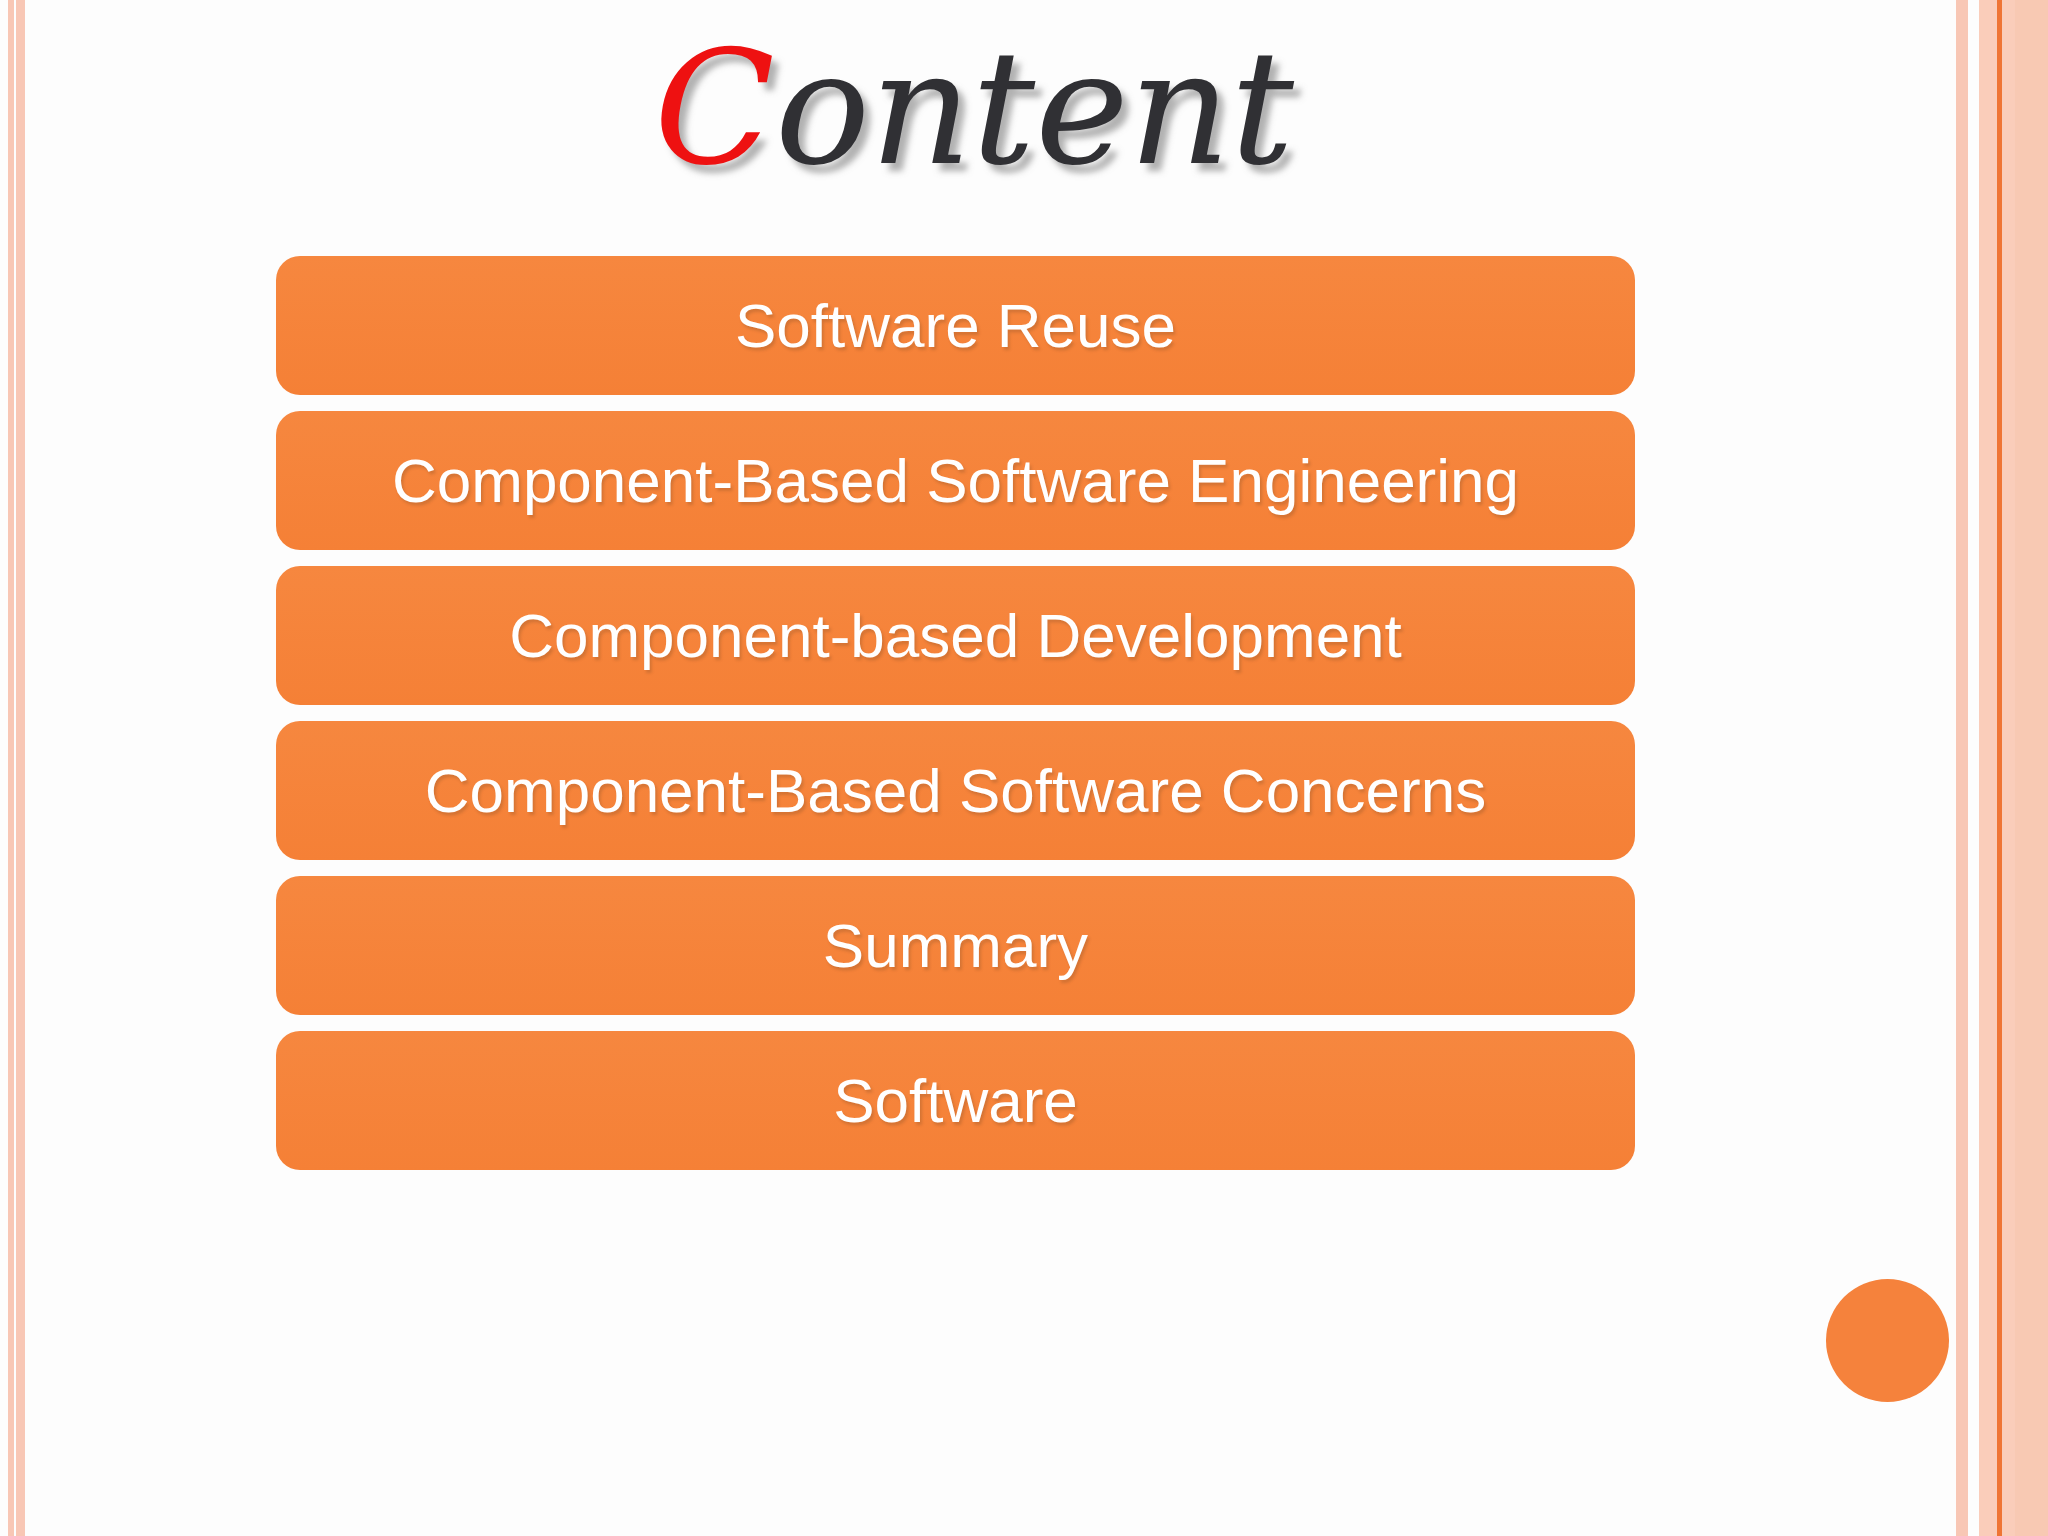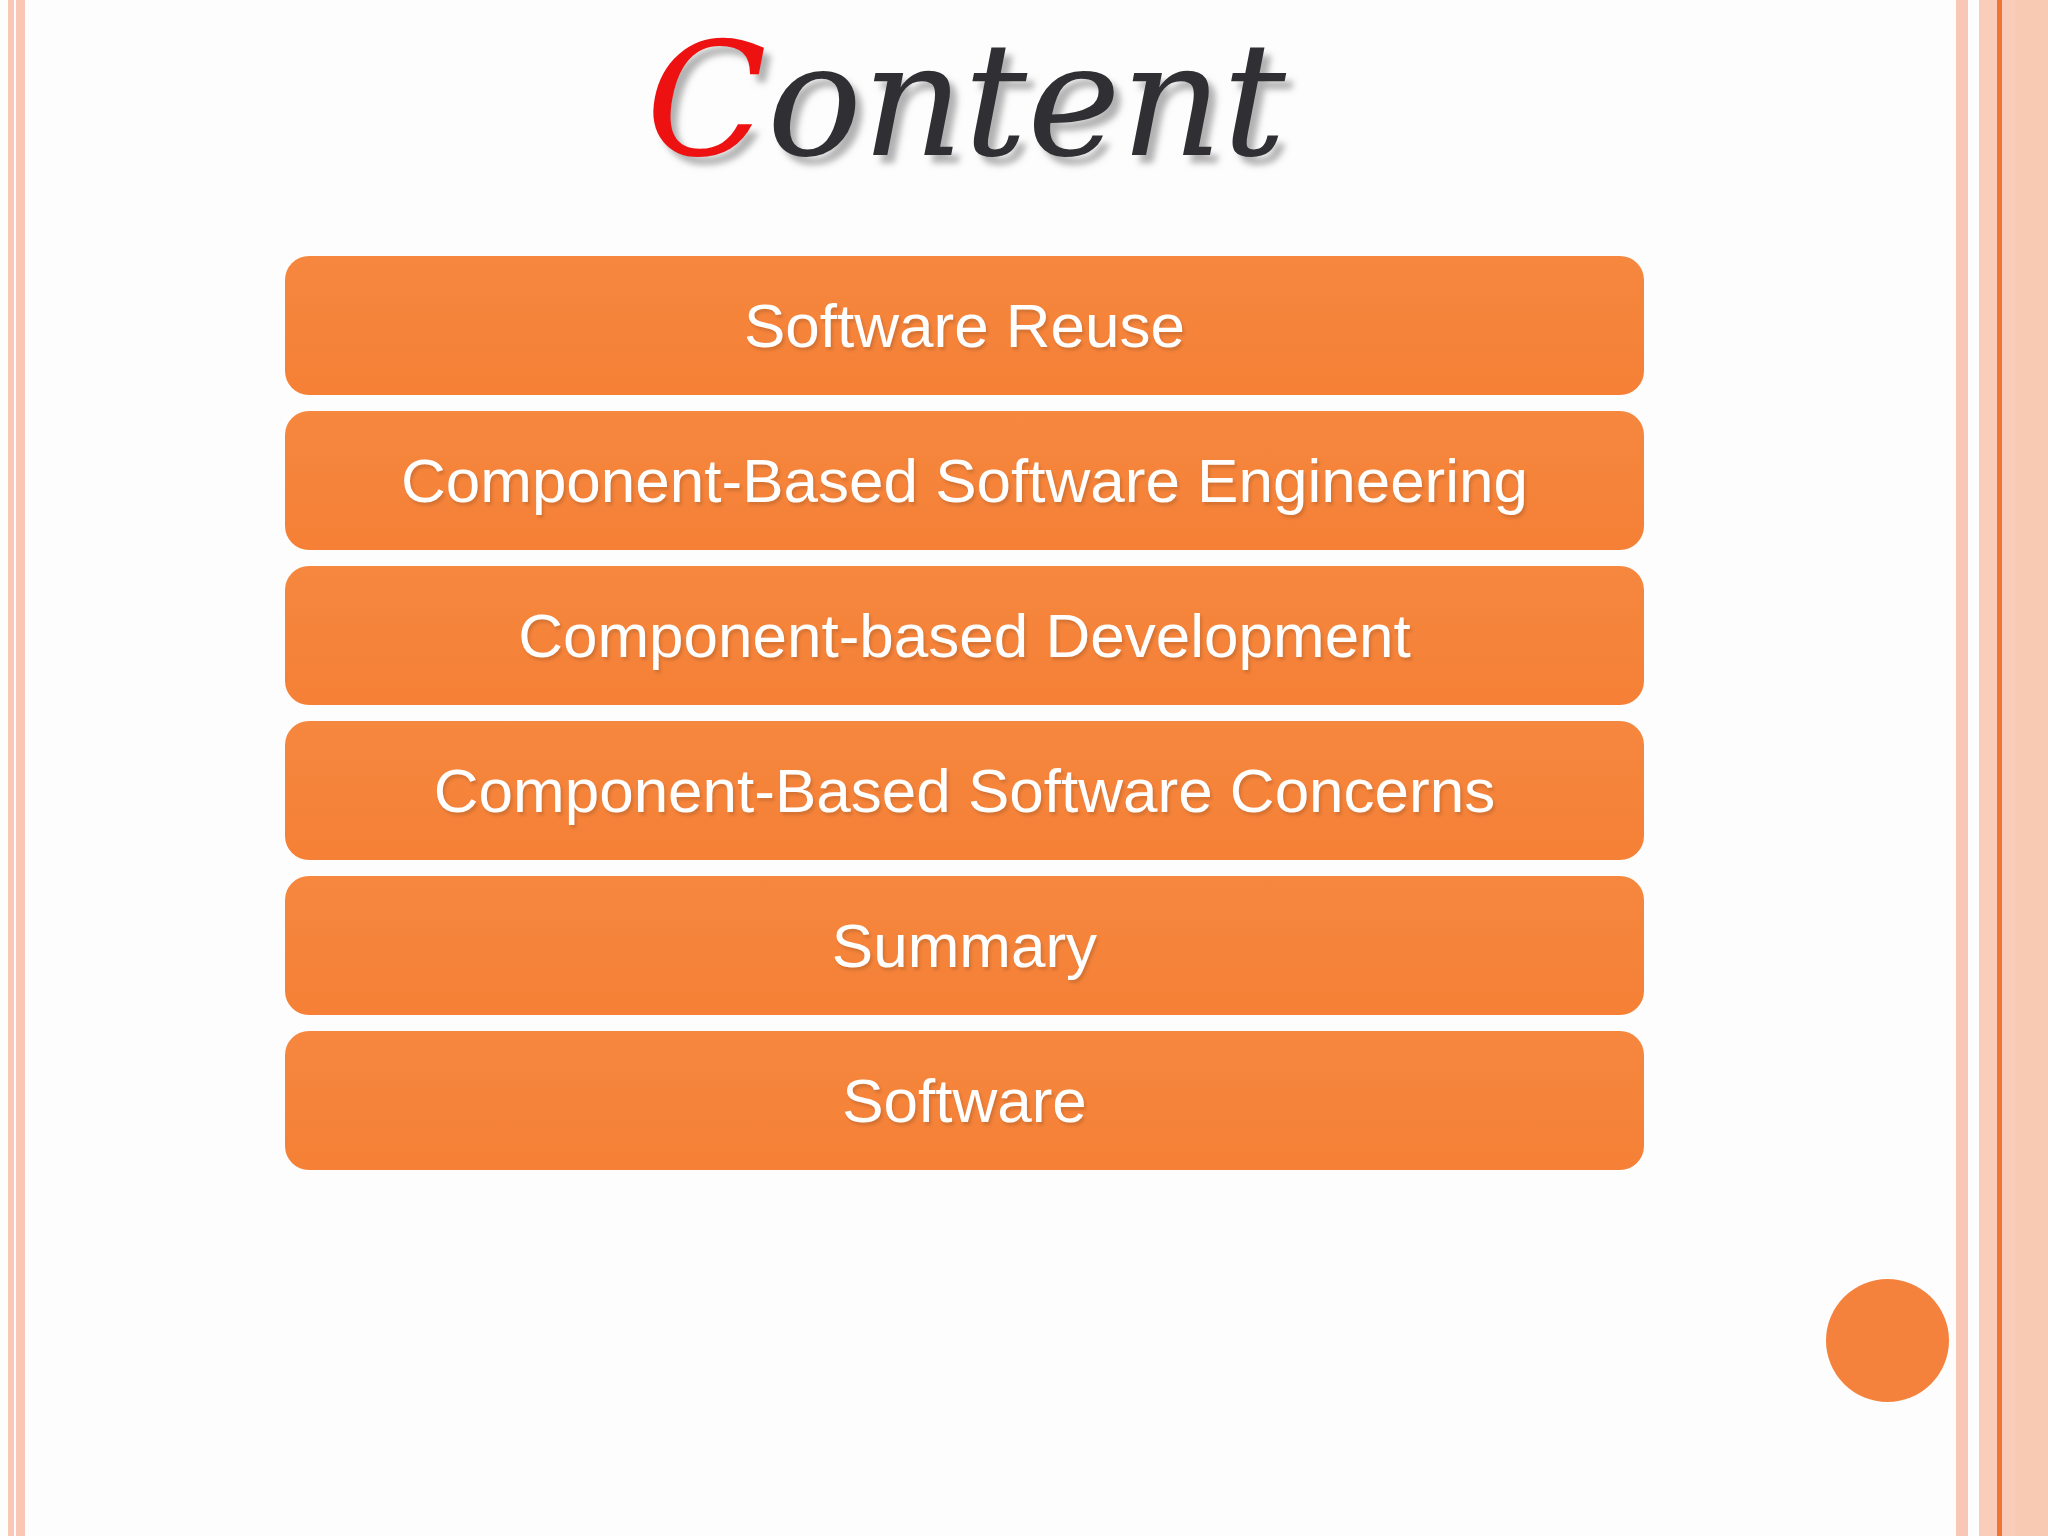--- a/index.html
+++ b/index.html
@@ -32,36 +32,36 @@
     position: absolute; top: 0; height: 100%;
     left: 36px; width: 33px;
     background: var(--band-peach-dark, #f8c9b3);
   }
 
   
   .title {
     position: absolute;
     left: 966px; top: 14px;
     transform: translateX(-50%);
-    margin: 0;
+    margin: 8px;
     white-space: nowrap;
     font-family: "DejaVu Serif", serif;
     font-style: italic;
     font-weight: 400;
     font-size: 158px;
     line-height: 1.1;
     color: var(--title-text, #303034);
     text-shadow: 7px 8px 6px rgba(115,115,115,0.55);
   }
   .title-accent { color: var(--title-accent-red, #ee1111); }
 
   
   .content-list {
     position: absolute;
-    left: 285px; top: 256px;
+    left: 276px; top: 256px;
     width: 1359px;
     display: flex;
     flex-direction: column;
     gap: 16px;
   }
   .content-bar {
     height: 139px;
     border-radius: 24px;
     background: linear-gradient(180deg, var(--bar-orange, #f6873f), var(--bar-orange-dark, #f58036));
     color: #ffffff;

